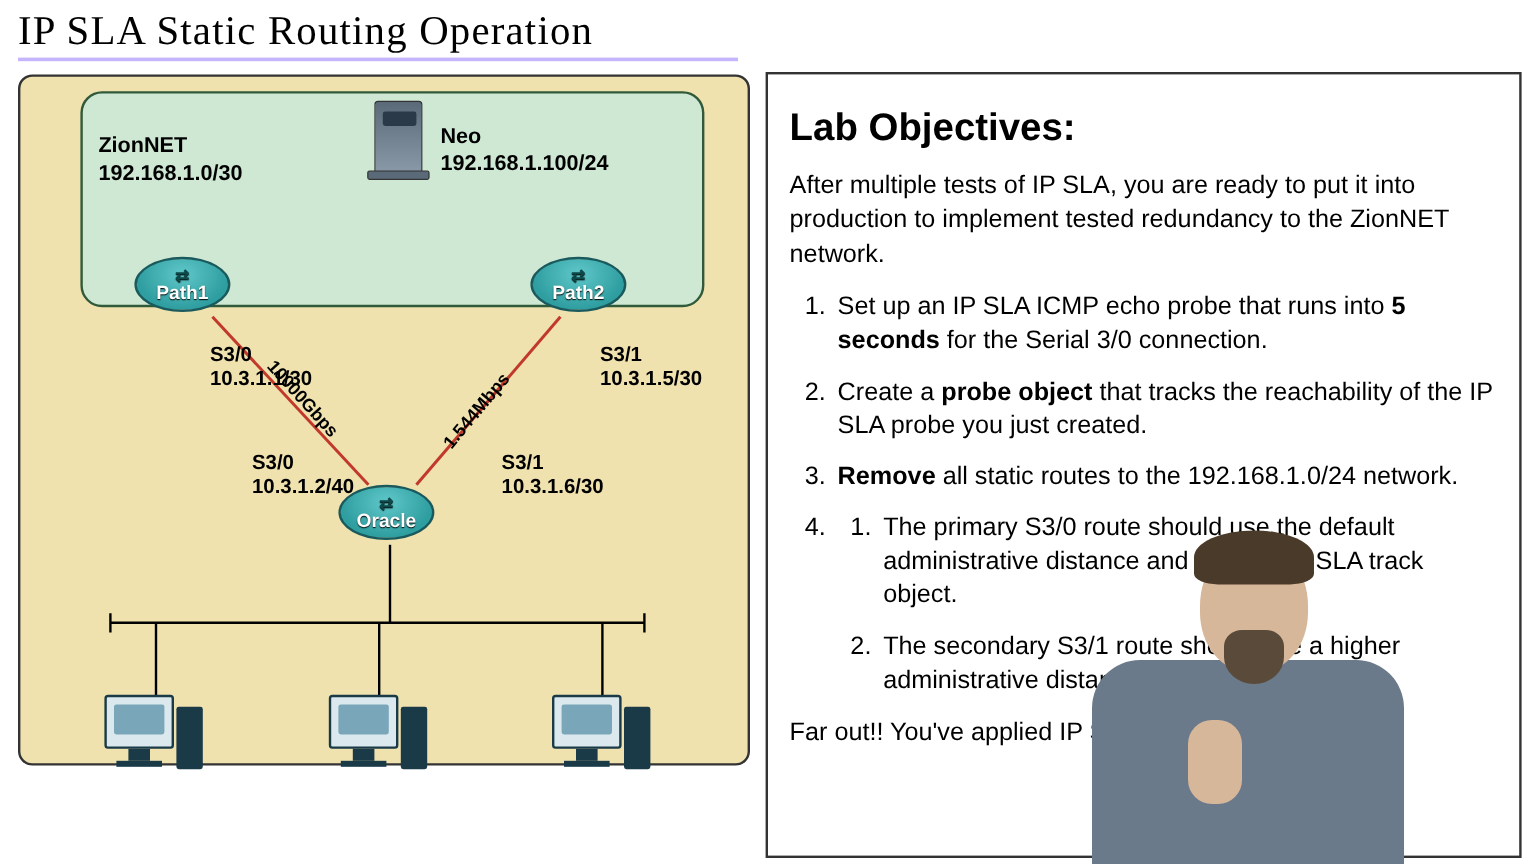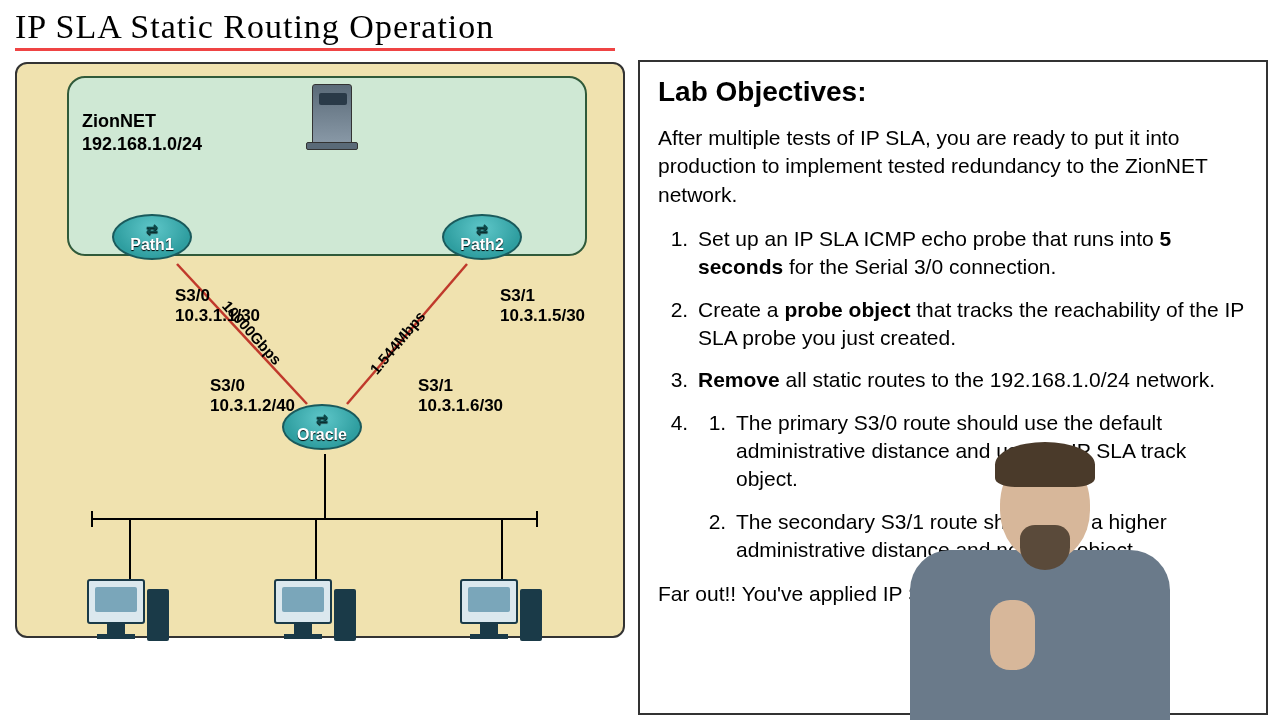--- a/index.html
+++ b/index.html
@@ -11,21 +11,21 @@
     overflow: hidden;
     position: relative;
   }
   .title {
     position: absolute;
     left: 15px;
     top: 8px;
     font-family: "Comic Sans MS", "Segoe Script", cursive;
     font-size: 34px;
     letter-spacing: 1px;
-    border-bottom: 3px solid #ef4444;
+    border-bottom: 3px solid #c4b5fd;
     padding-bottom: 2px;
     width: 600px;
   }
   
   .diagram {
     position: absolute;
     left: 15px;
     top: 62px;
     width: 610px;
     height: 576px;
@@ -169,22 +169,23 @@
     position: absolute;
     left: 638px;
     top: 60px;
     width: 630px;
     height: 655px;
     border: 2px solid #333;
     padding: 14px 18px;
     overflow: hidden;
   }
   .objectives h2 {
-    font-size: 28px;
+    font-size: 32px;
     margin-bottom: 16px;
+    margin-top: 12px;
   }
   .objectives p {
     font-size: 21px;
     line-height: 1.35;
     margin-bottom: 16px;
     margin-top: 10px;
   }
   .objectives ol {
     margin-left: 36px;
     font-size: 21px;
@@ -274,26 +275,30 @@
     <line x1="520" y1="447" x2="520" y2="463" stroke="#000" stroke-width="2"></line>
     <line x1="113" y1="455" x2="113" y2="520" stroke="#000" stroke-width="2"></line>
     <line x1="299" y1="455" x2="299" y2="520" stroke="#000" stroke-width="2"></line>
     <line x1="485" y1="455" x2="485" y2="520" stroke="#000" stroke-width="2"></line>
   </svg>
 
   <div class="zion-box"></div>
 
   <div class="zion-text">
     <span>ZionNET</span><br>
-    <span>192.168.1.0/24</span>
+    <span>192.168.1.0/30</span>
   </div>
 
   <div class="server"></div>
   <div class="server-base"></div>
 
+  <div class="neo-text">
+    <span>Neo</span><br>
+    <span>192.168.1.100/24</span>
+  </div>
 
   <div class="router" style="left:95px; top:150px;">
     <span class="router-arrows">⇄</span>
     <span>Path1</span>
   </div>
   <div class="lbl" style="left:125px; top:222px;">
     <span>S3/0</span><br>
     <span>10.3.1.1/30</span>
   </div>
 

